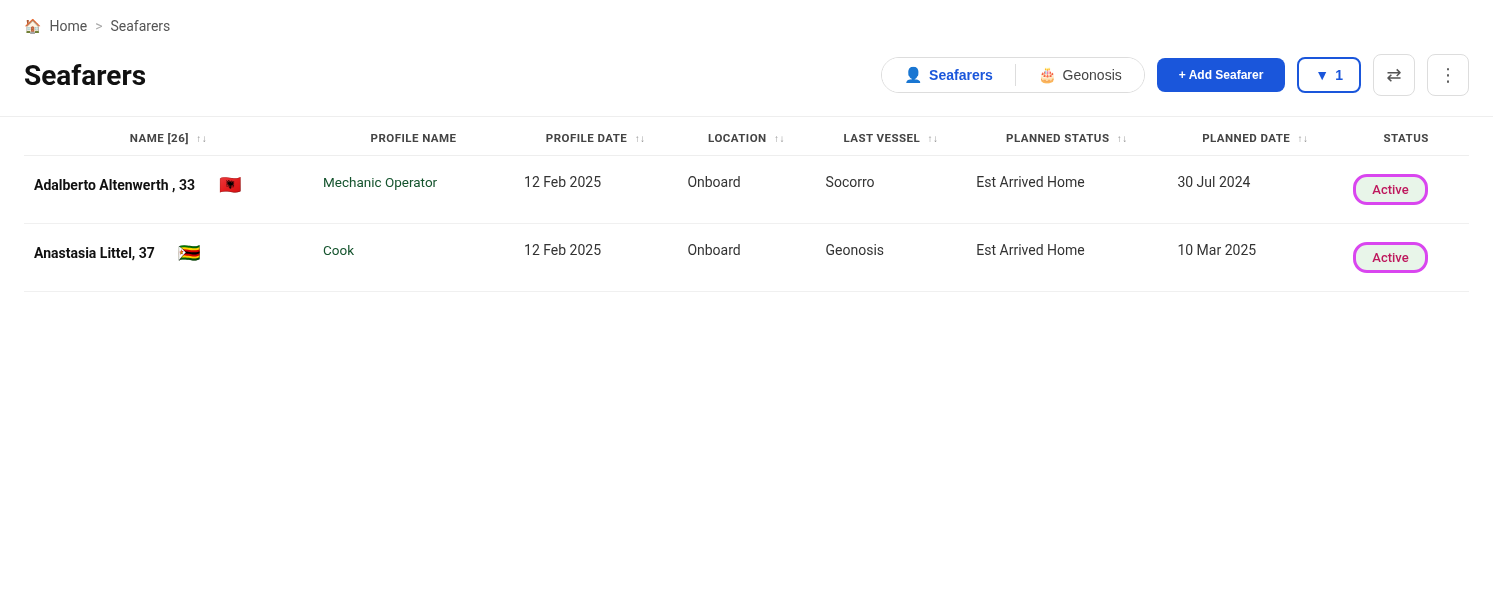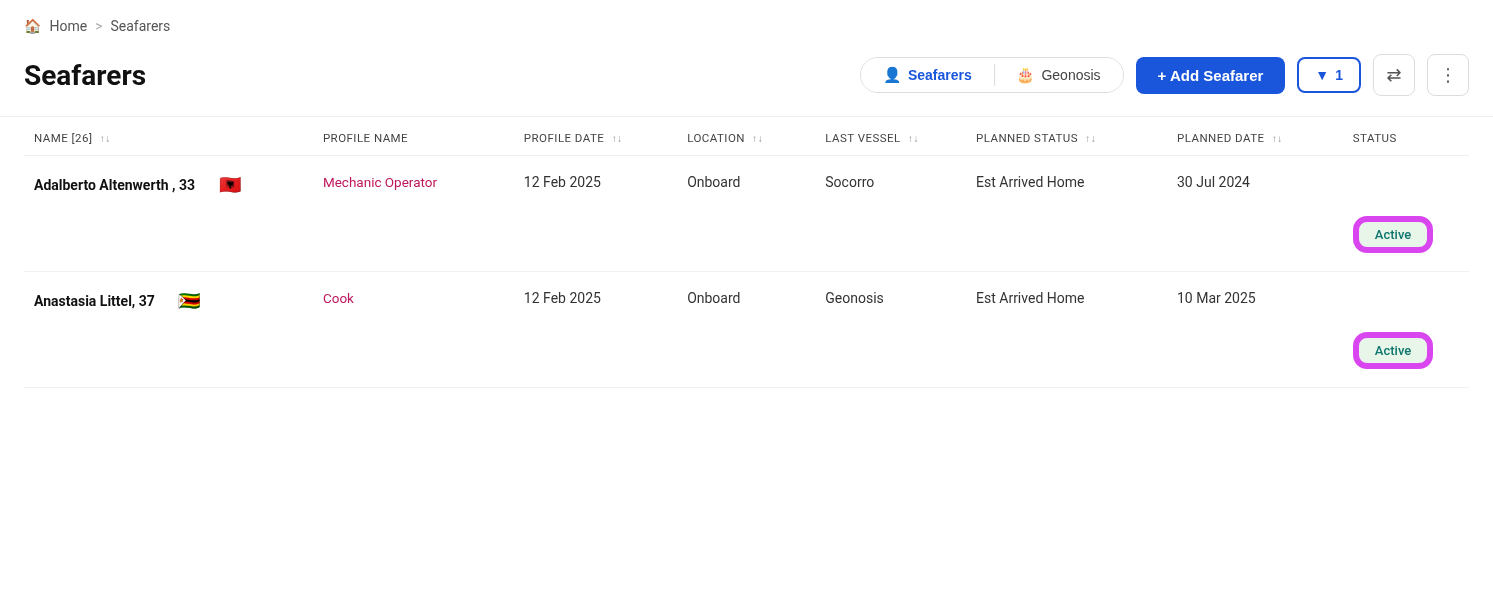--- a/index.html
+++ b/index.html
@@ -67,21 +67,21 @@
     }
     .btn-add {
       display: flex;
       align-items: center;
       gap: 6px;
       background: #1a56db;
       color: #fff;
       border: none;
       border-radius: 8px;
       padding: 10px 22px;
-      font-size: 15px;
+      font-size: 12px;
       font-weight: 600;
       cursor: pointer;
     }
     .btn-filter {
       display: flex;
       align-items: center;
       gap: 6px;
       border: 2px solid #1a56db;
       color: #1a56db;
       border-radius: 8px;
@@ -112,23 +112,23 @@
     }
     table {
       width: 100%;
       border-collapse: collapse;
       padding: 0 24px;
     }
     .table-wrap {
       padding: 0 24px;
     }
     th {
-      text-align: left;
+      text-align: center;
       font-size: 11.5px;
-      font-weight: 400;
+      font-weight: 700;
       color: #444;
       letter-spacing: 0.04em;
       padding: 14px 10px 10px;
       border-bottom: 1.5px solid #eee;
       white-space: nowrap;
     }
     th .sort-icon {
       display: inline-block;
       margin-left: 4px;
       opacity: 0.6;
@@ -146,31 +146,30 @@
       color: #111;
       display: flex;
       align-items: center;
       gap: 24px;
       flex-wrap: wrap;
     }
     .flag {
       font-size: 18px;
       display: inline-block;
     }
-    .rank-cell { color: #be185d; font-size: 13.5px; }
+    .rank-cell { color: #14532d; font-size: 13.5px; }
     .status-badge {
       display: inline-block;
       background: #e8f5e9;
-      color: #0f766e;
+      color: #be185d;
       border-radius: 14px;
       padding: 5px 16px;
       font-size: 13px;
       font-weight: 500;
-      border: 6px solid #d946ef;
-      margin-top: 42px;
+      border: 3px solid #d946ef;
     }
     .col-name { width: 230px; }
     .col-rank { width: 160px; }
     .col-created { width: 130px; }
     .col-location { width: 110px; }
     .col-vessel { width: 120px; }
     .col-planned-status { width: 160px; }
     .col-planned-date { width: 140px; }
     .col-status { width: 100px; }
   </style>

